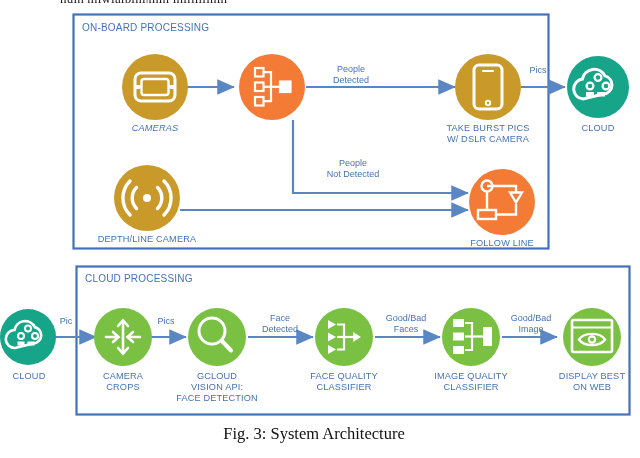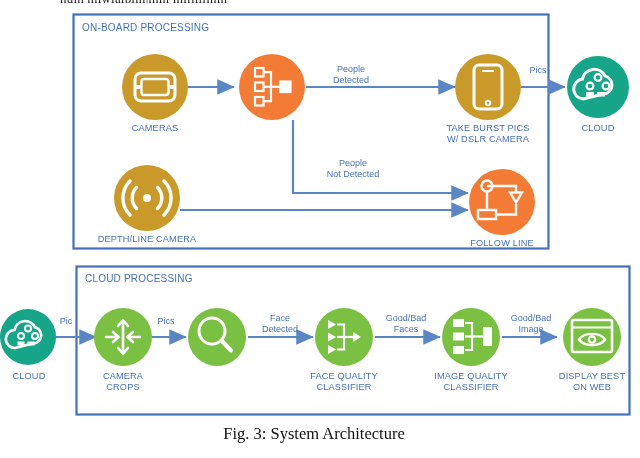--- a/index.html
+++ b/index.html
@@ -214,30 +214,33 @@
         <line x1="572" y1="327.5" x2="612" y2="327.5" stroke-width="2.2"></line>
         <path d="M579,339.5 C584,332 600,332 605,339.5 C600,347 584,347 579,339.5 z" stroke-width="2.4"></path>
         <circle cx="592" cy="339.5" r="3.2" stroke-width="2.2"></circle>
       </g>
     </g>
   </svg>
 
   <div class="boxtitle" style="left:82px;top:22px;">ON-BOARD PROCESSING</div>
   <div class="boxtitle" style="left:85px;top:273px;">CLOUD PROCESSING</div>
 
-  <div class="nodelabel" style="left:105px;top:123px;width:100px;">CAMERAS</div>
+  <div class="nodelabel" style="left:105px;top:123px;width:100px;font-style:italic;">CAMERAS</div>
   <div class="nodelabel" style="left:82px;top:234px;width:130px;">DEPTH/LINE CAMERA</div>
   <div class="nodelabel" style="left:423px;top:123px;width:130px;">TAKE BURST PICS
 W/ DSLR CAMERA</div>
   <div class="nodelabel" style="left:442px;top:238px;width:120px;">FOLLOW LINE</div>
   <div class="nodelabel" style="left:558px;top:123px;width:80px;">CLOUD</div>
 
   <div class="nodelabel" style="left:0px;top:371px;width:58px;">CLOUD</div>
   <div class="nodelabel" style="left:83px;top:371px;width:80px;">CAMERA
 CROPS</div>
+  <div class="nodelabel" style="left:162px;top:371px;width:110px;">GCLOUD
+VISION API:
+FACE DETECTION</div>
   <div class="nodelabel" style="left:289px;top:371px;width:110px;">FACE QUALITY
 CLASSIFIER</div>
   <div class="nodelabel" style="left:416px;top:371px;width:110px;">IMAGE QUALITY
 CLASSIFIER</div>
   <div class="nodelabel" style="left:541px;top:371px;width:102px;">DISPLAY BEST
 ON WEB</div>
 
   <div class="edgelabel" style="left:316px;top:64px;width:70px;">People
 Detected</div>
   <div class="edgelabel" style="left:313px;top:158px;width:80px;">People

